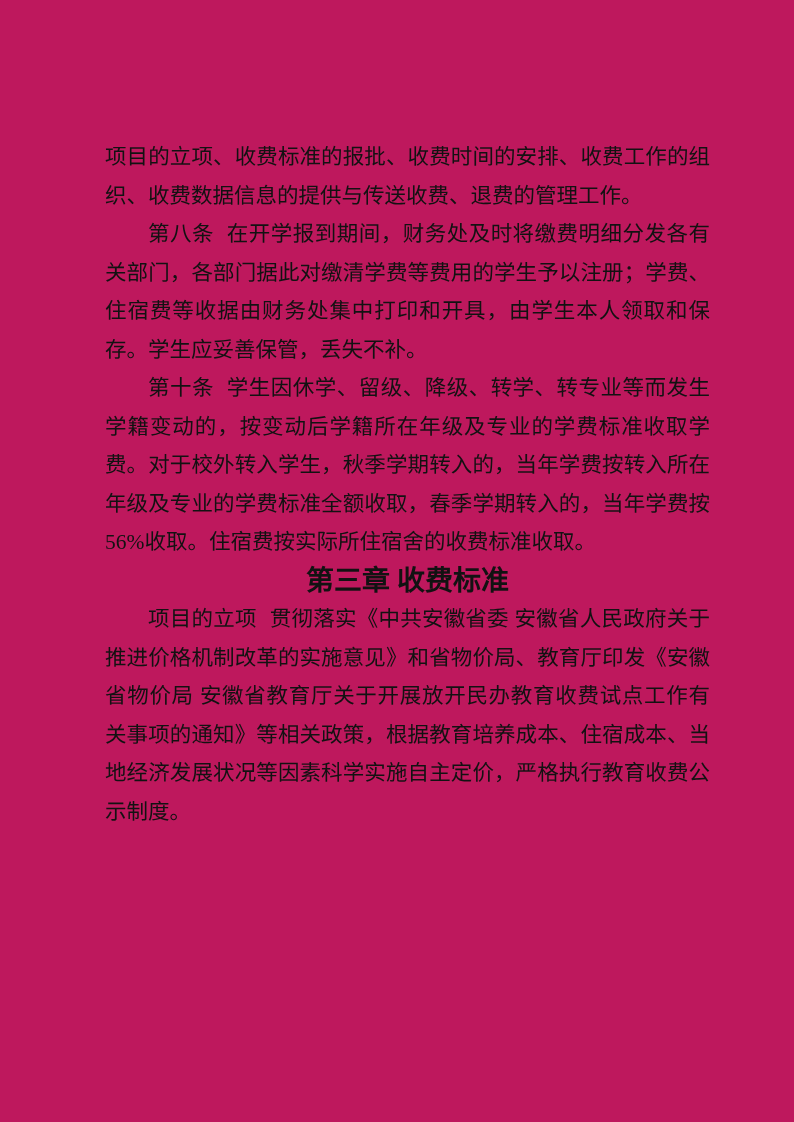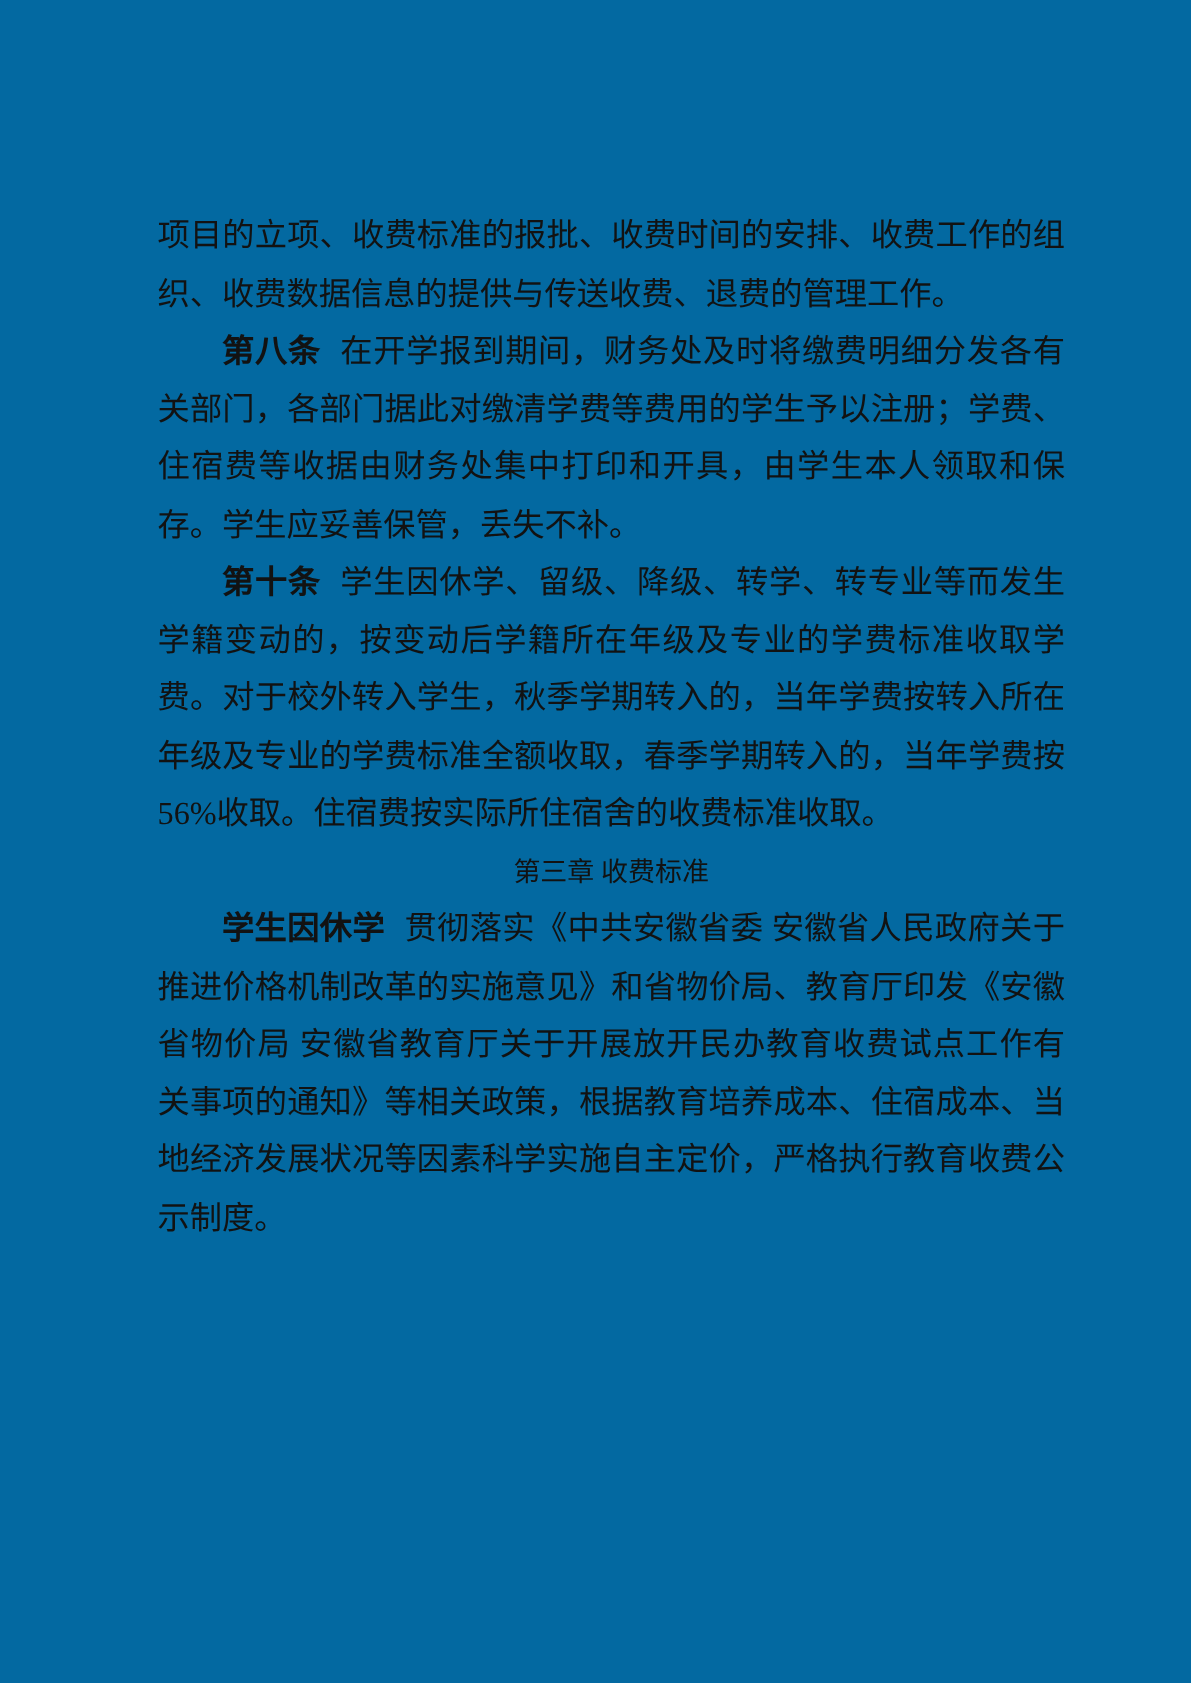--- a/index.html
+++ b/index.html
@@ -7,21 +7,21 @@
   html, body {
     margin: 0;
     padding: 0;
     background: #ffffff;
   }
   .page {
     position: relative;
     width: 794px;
     height: 1122px;
     margin: 0 auto;
-    background: #0369a1;
+    background: #be185d;
     box-sizing: border-box;
     padding: 138px 84px 0 105px;
     overflow: hidden;
     font-family: "Liberation Serif", "DejaVu Serif", serif;
     color: #121212;
   }
   .doc-body {
     width: 100%;
   }
   p.para {
@@ -30,36 +30,36 @@
     line-height: 38.5px;
     text-align: justify;
     text-justify: inter-ideograph;
     letter-spacing: 0;
     word-break: break-all;
   }
   p.para.indent {
     text-indent: 2em;
   }
   .marker {
-    font-weight: bold;
+    font-weight: normal;
     margin-right: 0.6em;
   }
   h2.chapter-heading {
     margin: 0;
-    font-size: 18px;
+    font-size: 28px;
     line-height: 38.5px;
-    font-weight: normal;
+    font-weight: bold;
     text-align: center;
     letter-spacing: 0;
   }
 </style>
 </head>
 <body>
 
 <div class="page">
   <div class="doc-body" id="doc-body">
       <p class="para"><span>项目的立项、收费标准的报批、收费时间的安排、收费工作的组织、收费数据信息的提供与传送收费、退费的管理工作。</span></p>
       <p class="para indent"><b class="marker">第八条</b><span>在开学报到期间，财务处及时将缴费明细分发各有关部门，各部门据此对缴清学费等费用的学生予以注册；学费、住宿费等收据由财务处集中打印和开具，由学生本人领取和保存。学生应妥善保管，丢失不补。</span></p>
       <p class="para indent"><b class="marker">第十条</b><span>学生因休学、留级、降级、转学、转专业等而发生学籍变动的，按变动后学籍所在年级及专业的学费标准收取学费。对于校外转入学生，秋季学期转入的，当年学费按转入所在年级及专业的学费标准全额收取，春季学期转入的，当年学费按 56%收取。住宿费按实际所住宿舍的收费标准收取。</span></p>
       <h2 class="chapter-heading">第三章 收费标准</h2>
-      <p class="para indent"><b class="marker">学生因休学</b><span>贯彻落实《中共安徽省委 安徽省人民政府关于推进价格机制改革的实施意见》和省物价局、教育厅印发《安徽省物价局 安徽省教育厅关于开展放开民办教育收费试点工作有关事项的通知》等相关政策，根据教育培养成本、住宿成本、当地经济发展状况等因素科学实施自主定价，严格执行教育收费公示制度。</span></p>
+      <p class="para indent"><b class="marker">项目的立项</b><span>贯彻落实《中共安徽省委 安徽省人民政府关于推进价格机制改革的实施意见》和省物价局、教育厅印发《安徽省物价局 安徽省教育厅关于开展放开民办教育收费试点工作有关事项的通知》等相关政策，根据教育培养成本、住宿成本、当地经济发展状况等因素科学实施自主定价，严格执行教育收费公示制度。</span></p>
     </div>
 </div>
 
 </body></html>

